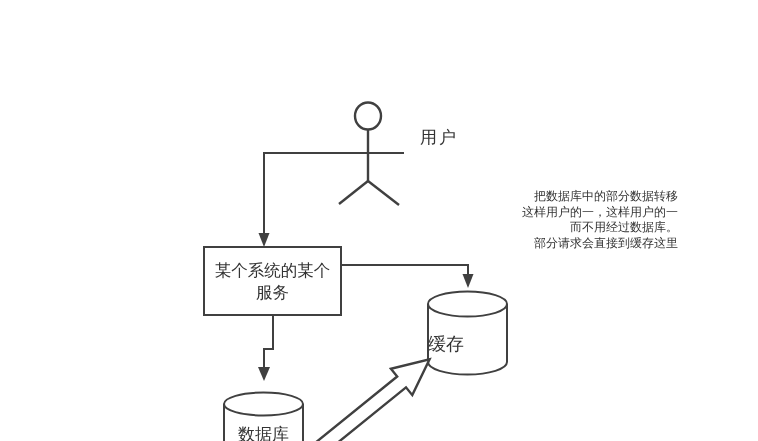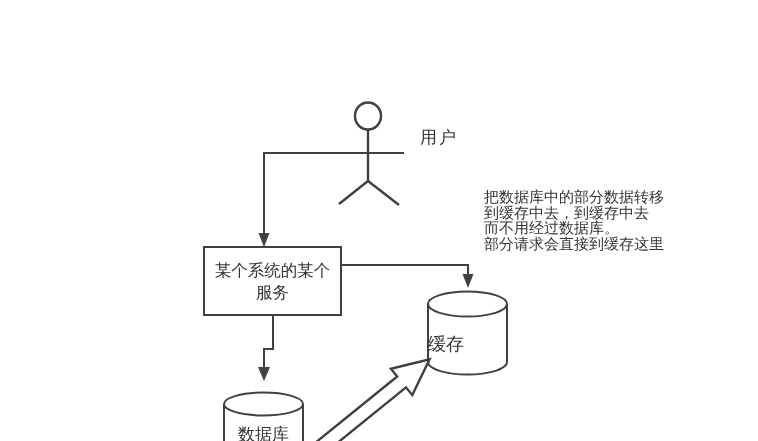--- a/index.html
+++ b/index.html
@@ -17,21 +17,21 @@
   .user-label{left:384px;top:126px;font-size:17px;letter-spacing:2px;}
   .service-label{
     left:168px;top:247px;width:137px;height:68px;
     display:flex;flex-direction:column;align-items:center;justify-content:center;
     font-size:16.5px;line-height:22px;
   }
   .cache-label{left:392px;top:332px;width:79px;text-align:left;font-size:18px;}
   .database-label{left:188px;top:423px;width:79px;text-align:center;font-size:17px;}
   .annotation{
     left:448px;top:189px;width:194px;
-    text-align:left;font-size:15px;line-height:15.6px;color:#333333;
+    text-align:right;font-size:12px;line-height:15.6px;color:#333333;
   }
   .annotation div{white-space:nowrap;}
 </style>
 </head>
 <body>
 
 <div id="stage">
 
   <svg id="diagram-svg" viewBox="0 0 758 441">
 
@@ -78,18 +78,18 @@
     <div>某个系统的某个</div>
     <div>服务</div>
   </div>
 
   <div class="lbl cache-label">缓存</div>
 
   <div class="lbl database-label">数据库</div>
 
   <div class="lbl annotation">
     <div>把数据库中的部分数据转移</div>
-    <div>到缓存中去，到缓存中去</div>
+    <div>这样用户的一，这样用户的一</div>
     <div>而不用经过数据库。</div>
     <div>部分请求会直接到缓存这里</div>
   </div>
 
 </div>
 
 </body></html>

